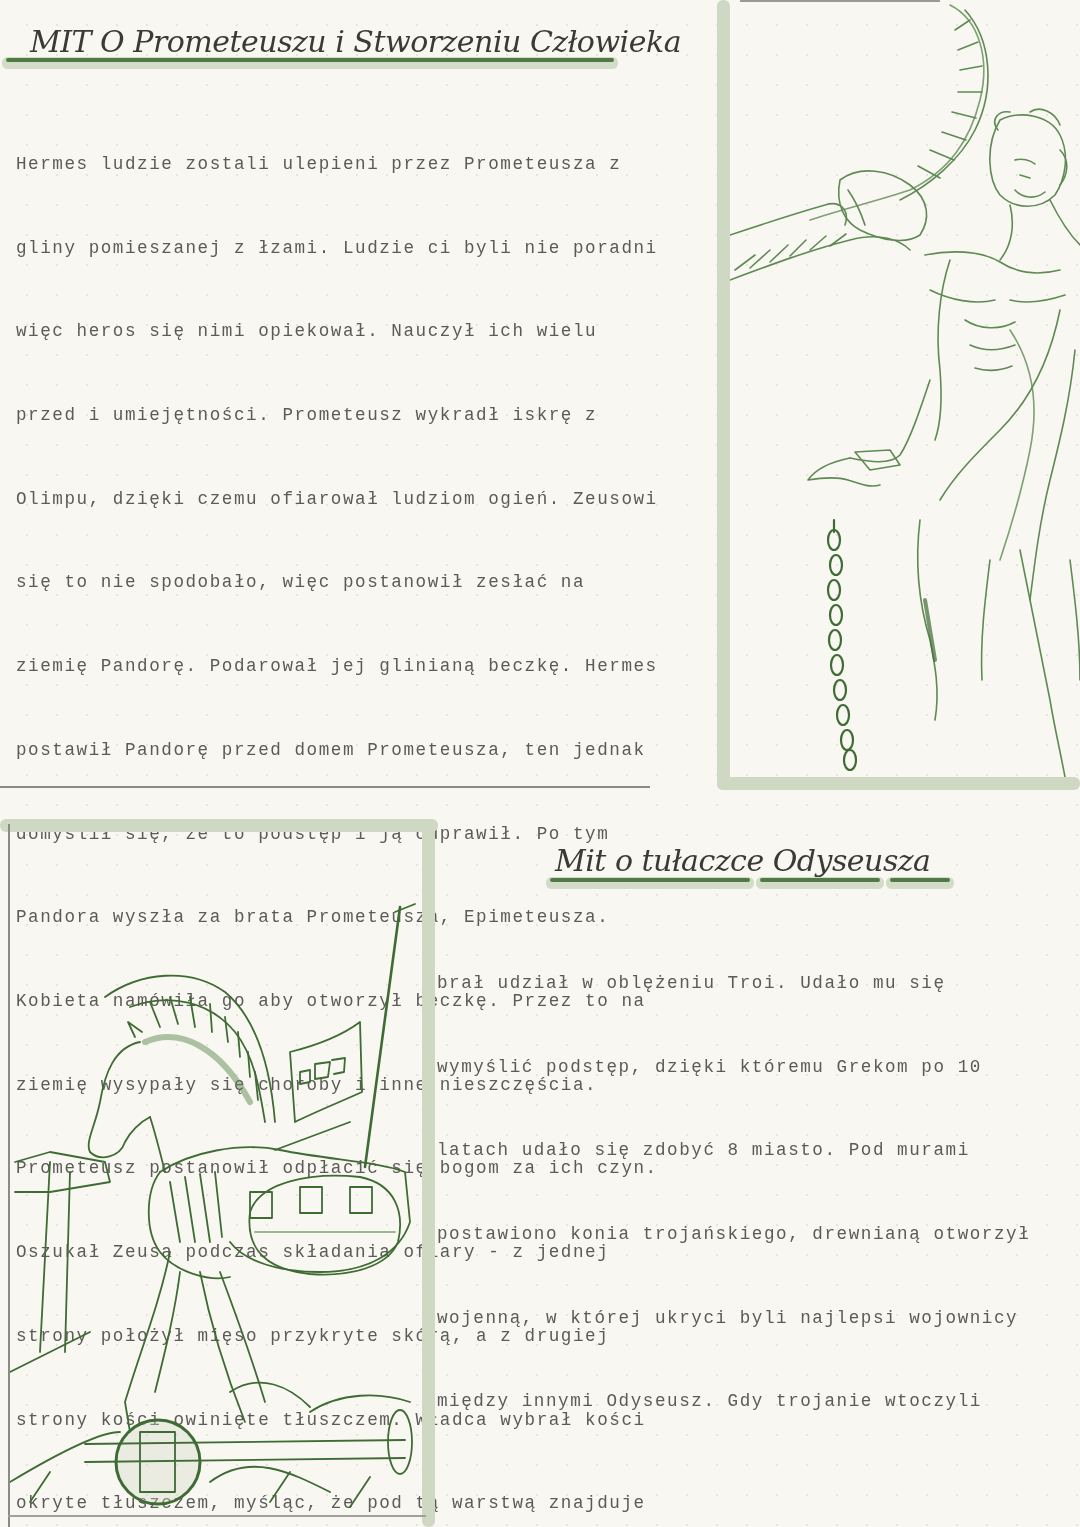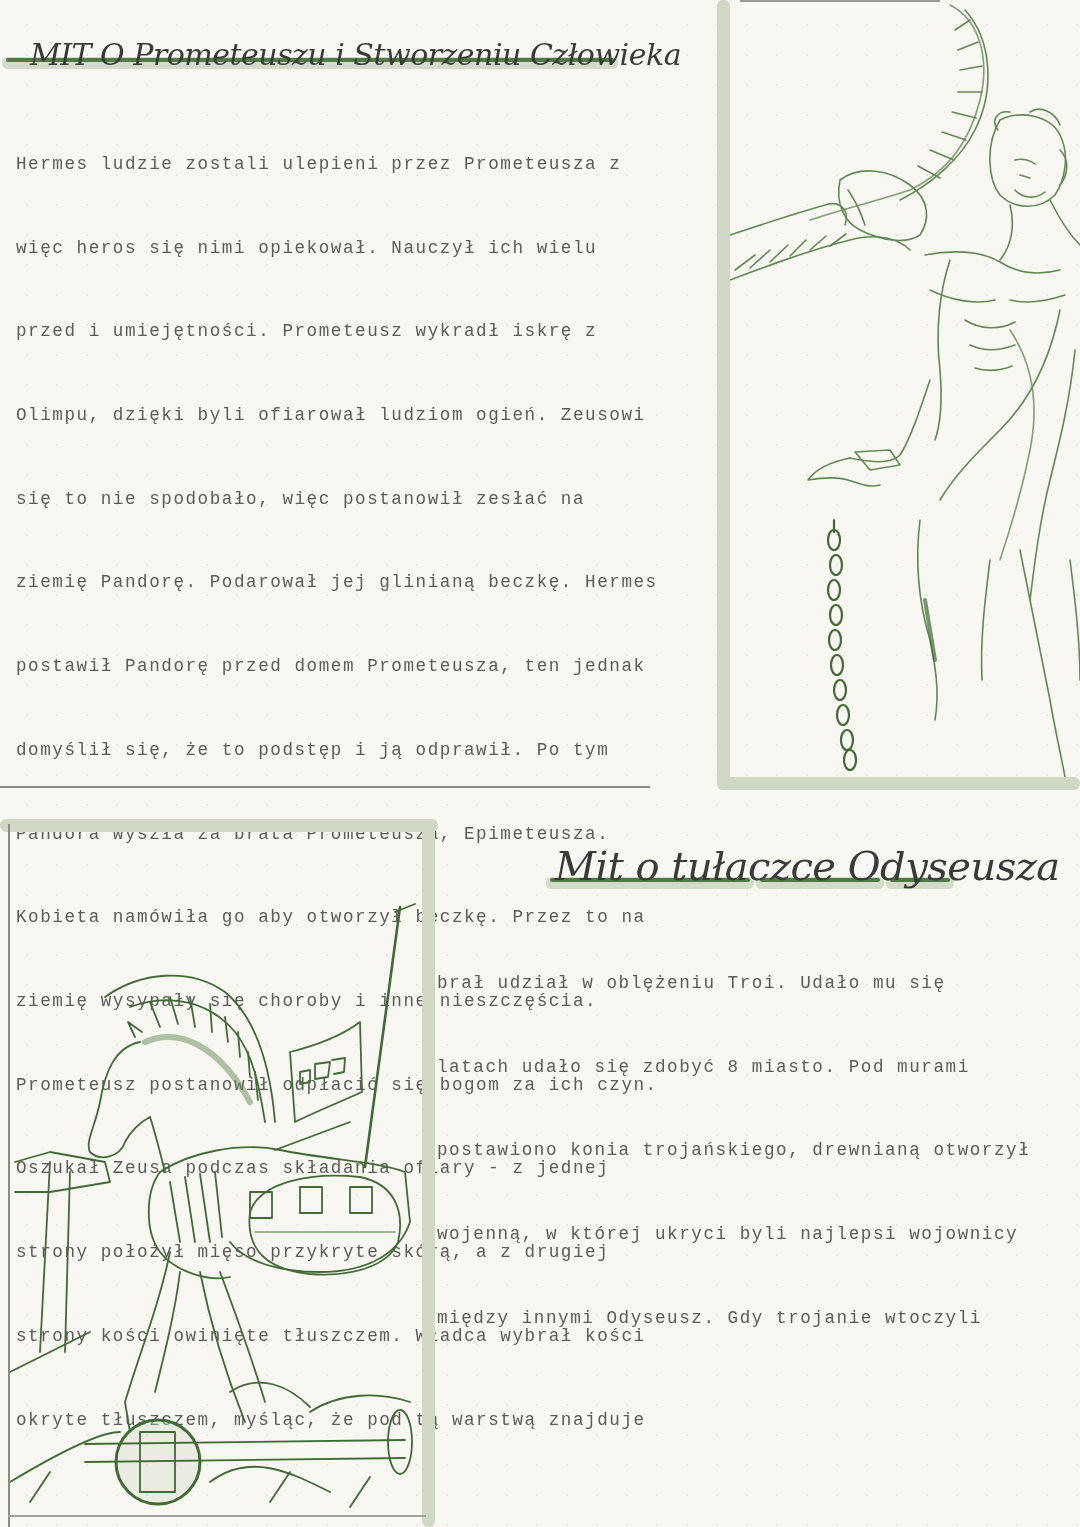--- a/index.html
+++ b/index.html
@@ -54,27 +54,28 @@
     position: absolute;
     overflow: hidden;
   }
   .illustration svg { width: 100%; height: 100%; display: block; }
 </style>
 </head>
 <body>
 
 <div>
   <div class="title-underline" style="left:6px; top:58px; width:608px;"></div>
-  <div class="script-title" style="left:30px; top:24px; font-size:30px; letter-spacing:-0.5px;margin-top:13px;">MIT O Prometeuszu i Stworzeniu Człowieka</div>
+  <div class="script-title" style="left:30px; top:24px; font-size:30px; letter-spacing:-0.5px;">MIT O Prometeuszu i Stworzeniu Człowieka</div>
 
   <div class="body-text" style="left:16px; top:95px;">
     <span class="line">Hermes ludzie zostali ulepieni przez Prometeusza z</span>
+    <span class="line">gliny pomieszanej z łzami. Ludzie ci byli nie poradni</span>
     <span class="line">więc heros się nimi opiekował. Nauczył ich wielu</span>
     <span class="line">przed i umiejętności. Prometeusz wykradł iskrę z</span>
-    <span class="line">Olimpu, dzięki byli ofiarował ludziom ogień. Zeusowi</span>
+    <span class="line">Olimpu, dzięki czemu ofiarował ludziom ogień. Zeusowi</span>
     <span class="line">się to nie spodobało, więc postanowił zesłać na</span>
     <span class="line">ziemię Pandorę. Podarował jej glinianą beczkę. Hermes</span>
     <span class="line">postawił Pandorę przed domem Prometeusza, ten jednak</span>
     <span class="line">domyślił się, że to podstęp i ją odprawił. Po tym</span>
     <span class="line">Pandora wyszła za brata Prometeusza, Epimeteusza.</span>
     <span class="line">Kobieta namówiła go aby otworzył beczkę. Przez to na</span>
     <span class="line">ziemię wysypały się choroby i inne nieszczęścia.</span>
     <span class="line">Prometeusz postanowił odpłacić się bogom za ich czyn.</span>
     <span class="line">Oszukał Zeusa podczas składania ofiary - z jednej</span>
     <span class="line">strony położył mięso przykryte skórą, a z drugiej</span>
@@ -204,24 +205,25 @@
       <ellipse cx="390" cy="610" rx="12" ry="32"></ellipse>
 
       <path d="M0 650 C50 620 90 600 110 600 M220 560 C250 540 280 555 300 575 M300 580 C330 560 370 560 400 570 M200 650 C240 620 280 640 320 660"></path>
       <path d="M20 670 L40 640 M260 670 L280 640 M340 675 L360 645"></path>
     </svg>
   </div>
 
   <div class="title-underline" style="left:550px; top:878px; width:200px;"></div>
   <div class="title-underline" style="left:760px; top:878px; width:120px;"></div>
   <div class="title-underline" style="left:890px; top:878px; width:60px;"></div>
-  <div class="script-title" style="left:555px; top:843px; font-size:40px; letter-spacing:-0.5px;">Mit o tułaczce Odyseusza</div>
+  <div class="script-title" style="left:555px; top:843px; font-size:30px; letter-spacing:-0.5px;">Mit o tułaczce Odyseusza</div>
 
   <div class="body-text" style="left:437px; top:914px;">
     <span class="line">brał udział w oblężeniu Troi. Udało mu się</span>
+    <span class="line">wymyślić podstęp, dzięki któremu Grekom po 10</span>
     <span class="line">latach udało się zdobyć 8 miasto. Pod murami</span>
     <span class="line">postawiono konia trojańskiego, drewnianą otworzył</span>
     <span class="line">wojenną, w której ukryci byli najlepsi wojownicy</span>
     <span class="line">między innymi Odyseusz. Gdy trojanie wtoczyli</span>
     
     
     
     
     
     

